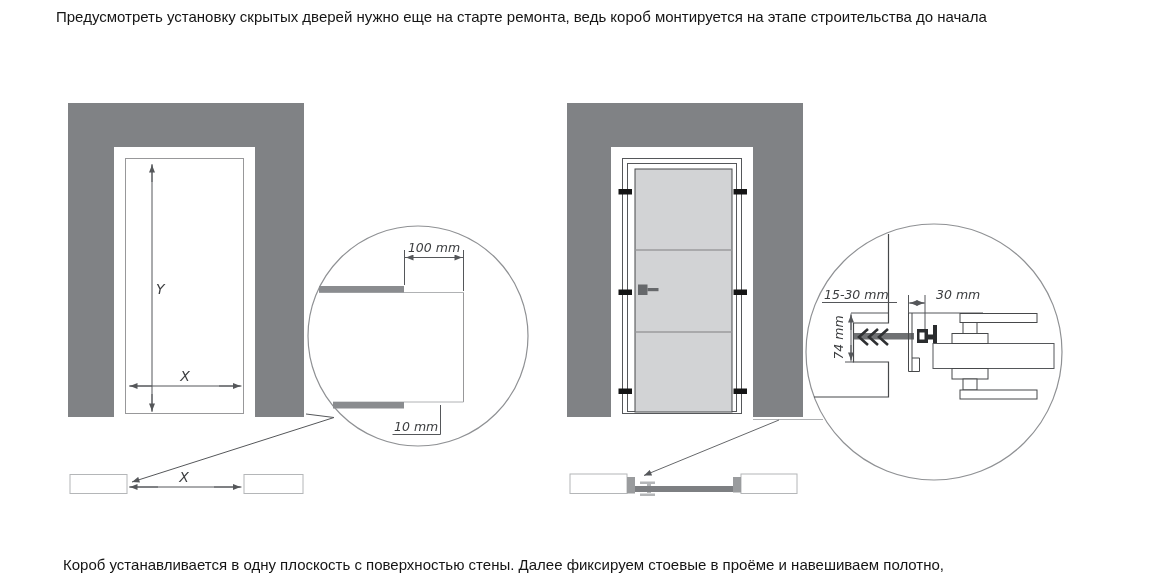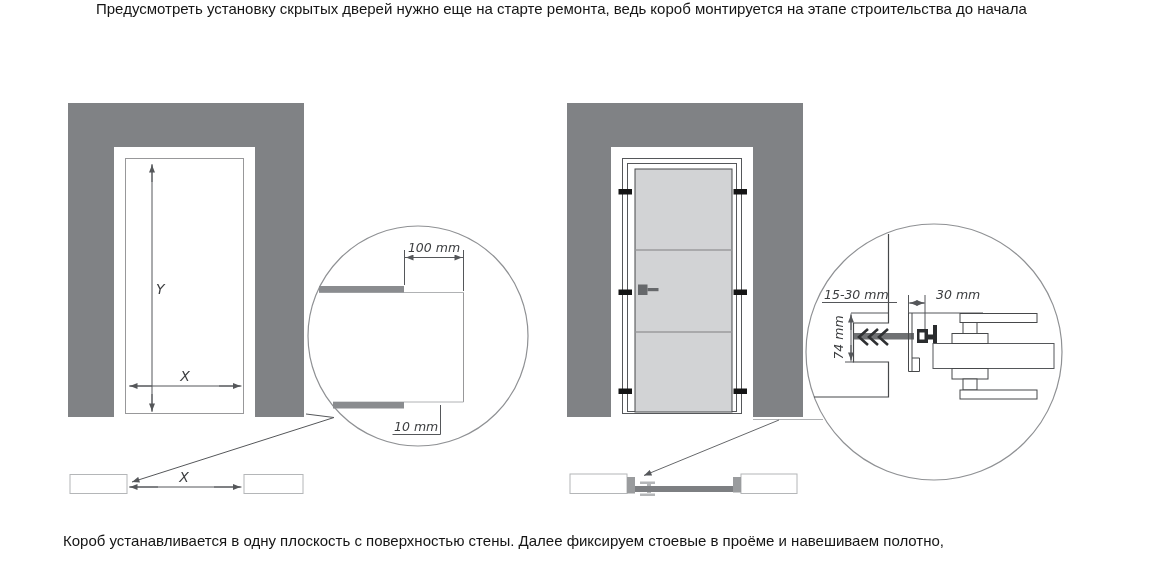--- a/index.html
+++ b/index.html
@@ -8,21 +8,21 @@
   .para{position:absolute;color:#151515;font-size:15px;line-height:18.5px;white-space:nowrap;}
   .para div{white-space:nowrap;}
   svg{position:absolute;left:0;top:0;}
   svg text{font-family:"DejaVu Sans", sans-serif;font-style:italic;fill:#3c3e40;}
 </style>
 </head>
 <body>
 
 <div class="page">
 
-  <div class="para" style="left:56px;top:0;margin-left:40px;">
+  <div class="para" style="left:56px;top:8px;">
     <div>Предусмотреть установку скрытых дверей нужно еще на старте ремонта, ведь короб монтируется на этапе строительства до начала</div>
   </div>
 
   <svg width="1162" height="577" viewBox="0 0 1162 577">
     <defs>
       <marker id="arr" viewBox="0 0 10 8" refX="10" refY="4" markerWidth="8" markerHeight="6" orient="auto">
         <path d="M0,0 L10,4 L0,8 z" fill="#55575a"></path>
       </marker>
     </defs>
 
@@ -171,17 +171,17 @@
       <rect x="741" y="474" width="56" height="19.5" fill="#ffffff" stroke="#b4b6b8" stroke-width="1"></rect>
       <rect x="627" y="477" width="8" height="16.5" fill="#9a9c9e"></rect>
       <rect x="733" y="477" width="8" height="15.5" fill="#9a9c9e"></rect>
       <rect x="640" y="481.5" width="15" height="2.5" fill="#b4b6b8"></rect>
       <rect x="647" y="484" width="4" height="9" fill="#b4b6b8"></rect>
       <rect x="635" y="486" width="98" height="6" fill="#7d7f82"></rect>
       <rect x="640" y="493.5" width="15" height="2.5" fill="#b4b6b8"></rect>
     </g>
   </svg>
 
-  <div class="para" style="left:63px;top:532px;">
+  <div class="para" style="left:63px;top:556px;">
     <div>Короб устанавливается в одну плоскость с поверхностью стены. Далее фиксируем стоевые в проёме и навешиваем полотно,</div>
   </div>
 
 </div>
 
 </body></html>

